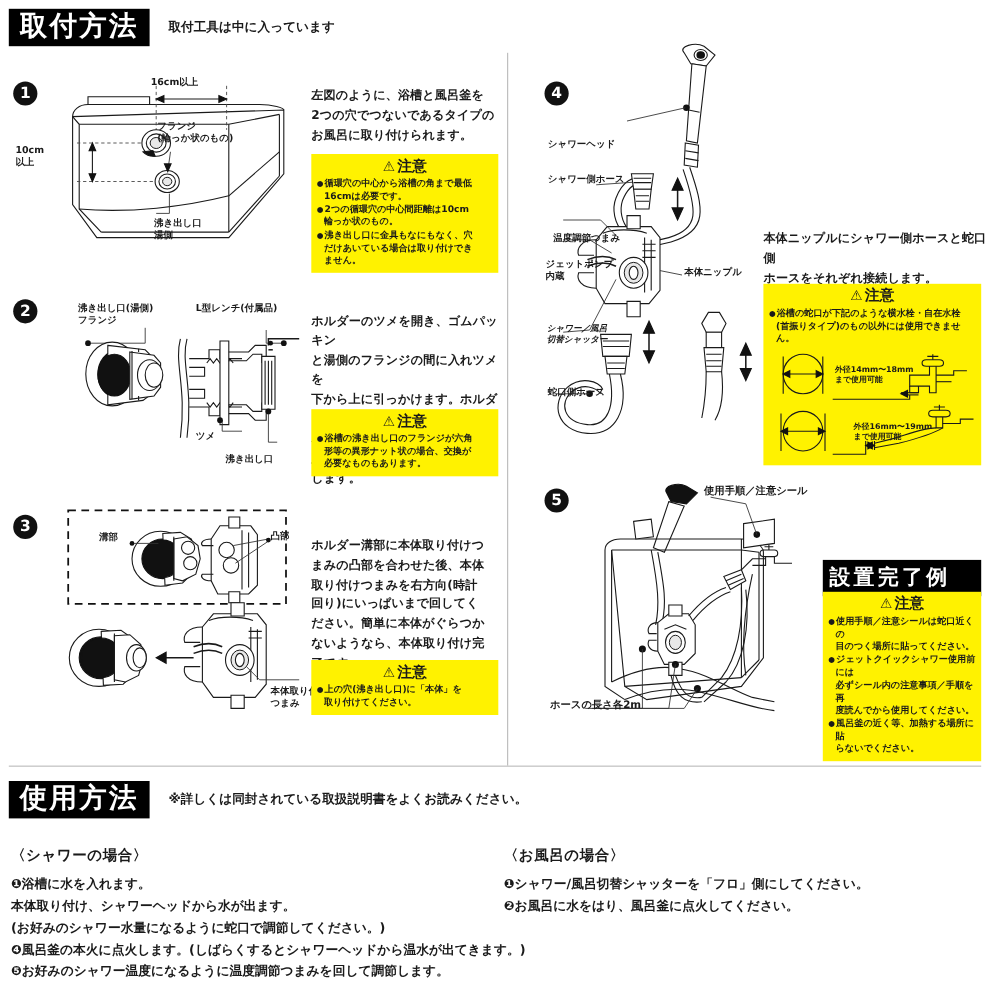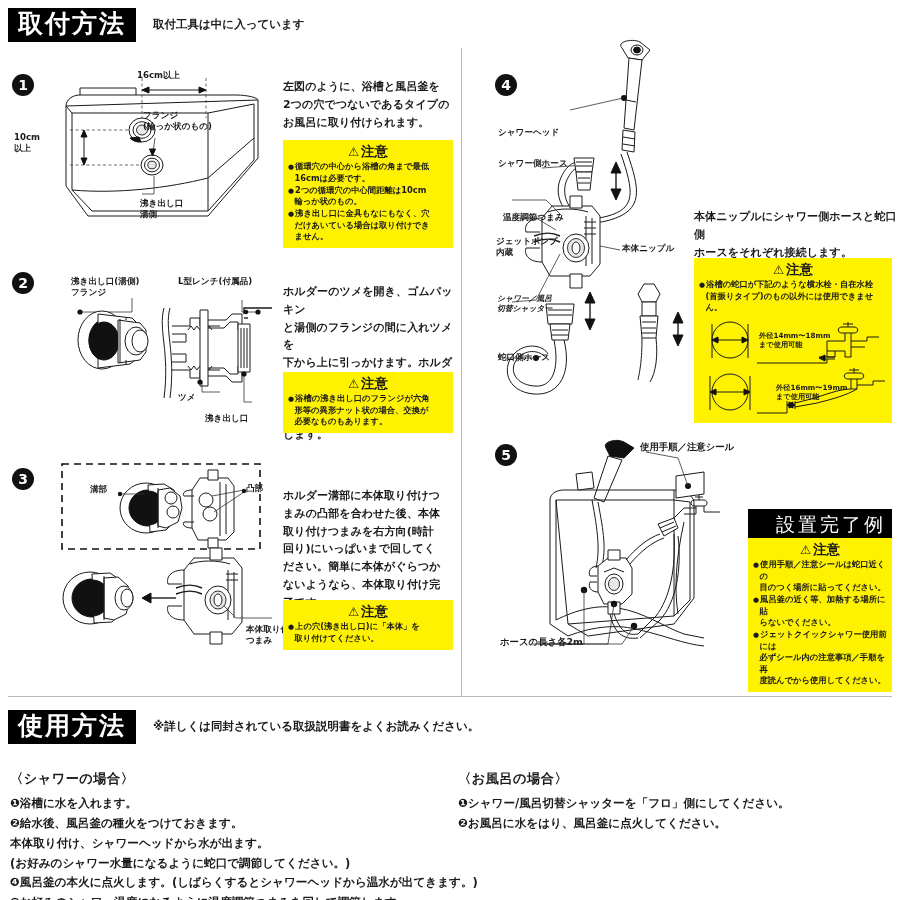--- a/index.html
+++ b/index.html
@@ -93,23 +93,23 @@
     font-weight: bold;
     line-height: 1.25;
     white-space: pre-line;
   }
   .lbl.small { font-size: 7.8px; }
 
   
   .complete-bar {
     position: absolute;
     background: #000; color: #fff;
-    font-weight: normal; font-size: 19px;
+    font-weight: bold; font-size: 19px;
     letter-spacing: 3px;
-    text-align: right;
+    text-align: left;
     padding: 3px 6px 4px 6px;
   }
 
   
   .usage-head { position: absolute; left: 8px; top: 710px; }
   .usage-col { position: absolute; font-size: 11.6px; font-weight: bold; line-height: 1.72; }
   .usage-col .ctitle { font-size: 13.2px; font-weight: bold; margin-bottom: 3px; letter-spacing: 0.5px;}
   .usage-col .uline { white-space: nowrap; }
 
   
@@ -573,37 +573,36 @@
 
   <div class="complete-bar" style="left:748px; top:509px; width:144px;">設置完了例</div>
 
   <div class="caution" style="left:748px; top:538px; width:144px;">
     <div class="caution-title">
       <span class="tri">⚠</span><span>注意</span>
     </div>
     <ul>
       <li style="white-space:pre-line;">使用手順／注意シールは蛇口近くの
 目のつく場所に貼ってください。</li>
-      <li style="white-space:pre-line;">風呂釜の近く等、加熱する場所に貼
-らないでください。</li>
       <li style="white-space:pre-line;">ジェットクイックシャワー使用前には
 必ずシール内の注意事項／手順を再
 度読んでから使用してください。</li>
+      <li style="white-space:pre-line;">風呂釜の近く等、加熱する場所に貼
+らないでください。</li>
     </ul>
   </div>
 
   <div class="usage-head">
     <span class="sec-bar">使用方法</span>
     <span class="sec-note">※詳しくは同封されている取扱説明書をよくお読みください。</span>
   </div>
 
   <div class="usage-col" style="left:10px; top:768px; width:470px;">
     <div class="ctitle">〈シャワーの場合〉</div>
     <div class="uline">❶浴槽に水を入れます。</div>
-    <div class="uline">❷給水後、風呂釜の種火をつけておきます。</div>
     <div class="uline">本体取り付け、シャワーヘッドから水が出ます。</div>
     <div class="uline">(お好みのシャワー水量になるように蛇口で調節してください。)</div>
     <div class="uline">❹風呂釜の本火に点火します。(しばらくするとシャワーヘッドから温水が出てきます。)</div>
     <div class="uline">❺お好みのシャワー温度になるように温度調節つまみを回して調節します。</div>
 
   </div>
 
   <div class="usage-col" style="left:458px; top:768px; width:440px;">
     <div class="ctitle">〈お風呂の場合〉</div>
     <div class="uline">❶シャワー/風呂切替シャッターを「フロ」側にしてください。</div>

